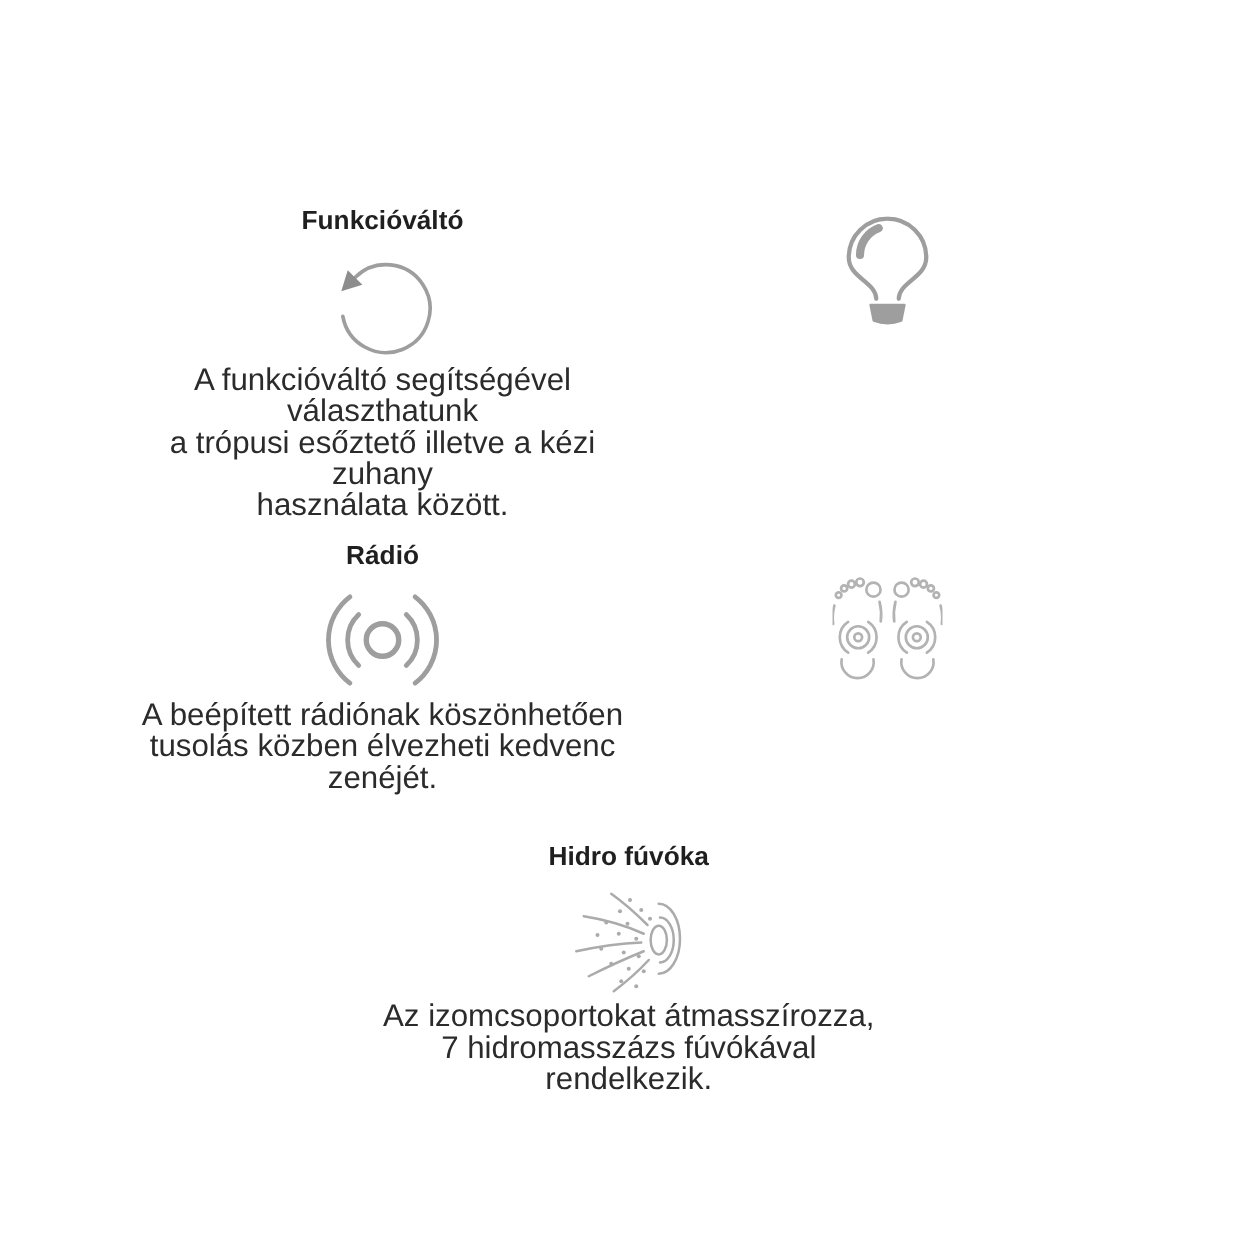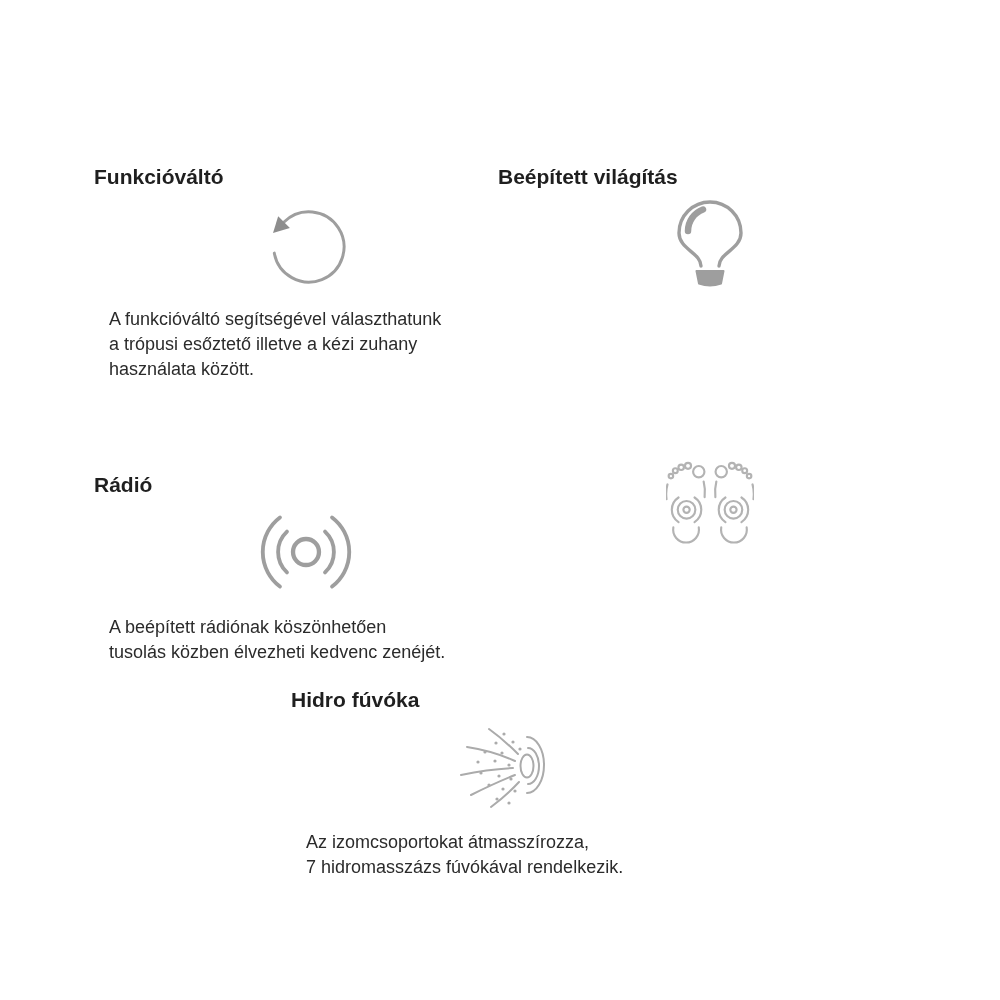--- a/index.html
+++ b/index.html
@@ -11,39 +11,39 @@
     --page-bg:#ffffff;
   }
   *{box-sizing:border-box}
   html,body{margin:0;padding:0}
   body{
     width:1000px;height:1000px;position:relative;overflow:hidden;
     background:var(--page-bg);
     font-family:"Liberation Sans", sans-serif;
   }
   .feature{
-    position:absolute;width:424px;text-align:left;
+    position:absolute;width:424px;text-align:center;
   }
   .feature .title{
     margin:0;font-size:21px;line-height:27px;font-weight:700;
     color:var(--title-text);
   }
   .feature .iconbox{
     height:96px;margin-top:6px;
     display:flex;align-items:center;justify-content:center;
   }
   .feature .desc{
-    margin:15px;font-size:18px;line-height:25px;
+    margin:0;font-size:25px;line-height:25px;
     color:var(--body-text);white-space:pre-line;
   }
   #cell-1{left:94px;top:163px}
   #cell-2{left:498px;top:163px}
-  #cell-3{left:94px;top:471px}
+  #cell-3{left:94px;top:431px}
   #cell-4{left:498px;top:448px}
-  #cell-5{left:291px;top:686px}
+  #cell-5{left:291px;top:672px}
 
   
   .st{fill:none;stroke:var(--icon-stroke);stroke-width:3;stroke-linecap:round;stroke-linejoin:round}
   .st-thick{fill:none;stroke:var(--icon-stroke);stroke-width:4;stroke-linecap:round}
   .st-hl{fill:none;stroke:var(--icon-stroke);stroke-width:6.5;stroke-linecap:round}
   .fl{fill:var(--icon-fill);stroke:none}
   .fl-soft{fill:var(--icon-stroke);stroke:var(--icon-stroke);stroke-width:2;stroke-linejoin:round}
   .lt{fill:none;stroke:var(--icon-stroke-light);stroke-width:2.2;stroke-linecap:round}
   .jet{fill:none;stroke:#ababab;stroke-width:2;stroke-linecap:round}
   .jet-dot{fill:#ababab;stroke:none}
@@ -58,21 +58,20 @@
       <path class="st" d="M 19.5 19.5 A 36 36 0 1 1 9.5 51.3"></path>
       <polygon class="fl" points="8.2,30.8 25.5,25.5 13.5,13.5"></polygon>
     </svg>
   </div>
   <p class="desc">A funkcióváltó segítségével választhatunk
 a trópusi esőztető illetve a kézi zuhany
 használata között.</p>
 </section>
 
 <section class="feature" id="cell-2">
-  <h2 class="title">Beépített világítás</h2>
   <div class="iconbox">
     <svg width="70" height="88" viewBox="0 0 70 88" aria-hidden="true">
       <path class="st" style="stroke-width:3.4" d="M 26 66 C 26 53 4 49 4 33 A 31 31 0 1 1 66 33 C 66 49 44 53 44 66"></path>
       <path class="st-hl" d="M 13 31 A 23 23 0 0 1 28 9.5"></path>
       <path class="fl-soft" d="M 21.5 71 L 48.5 71 L 46 83.5 Q 35 87.5 24 83.5 Z"></path>
     </svg>
   </div>
 </section>
 
 <section class="feature" id="cell-3">

